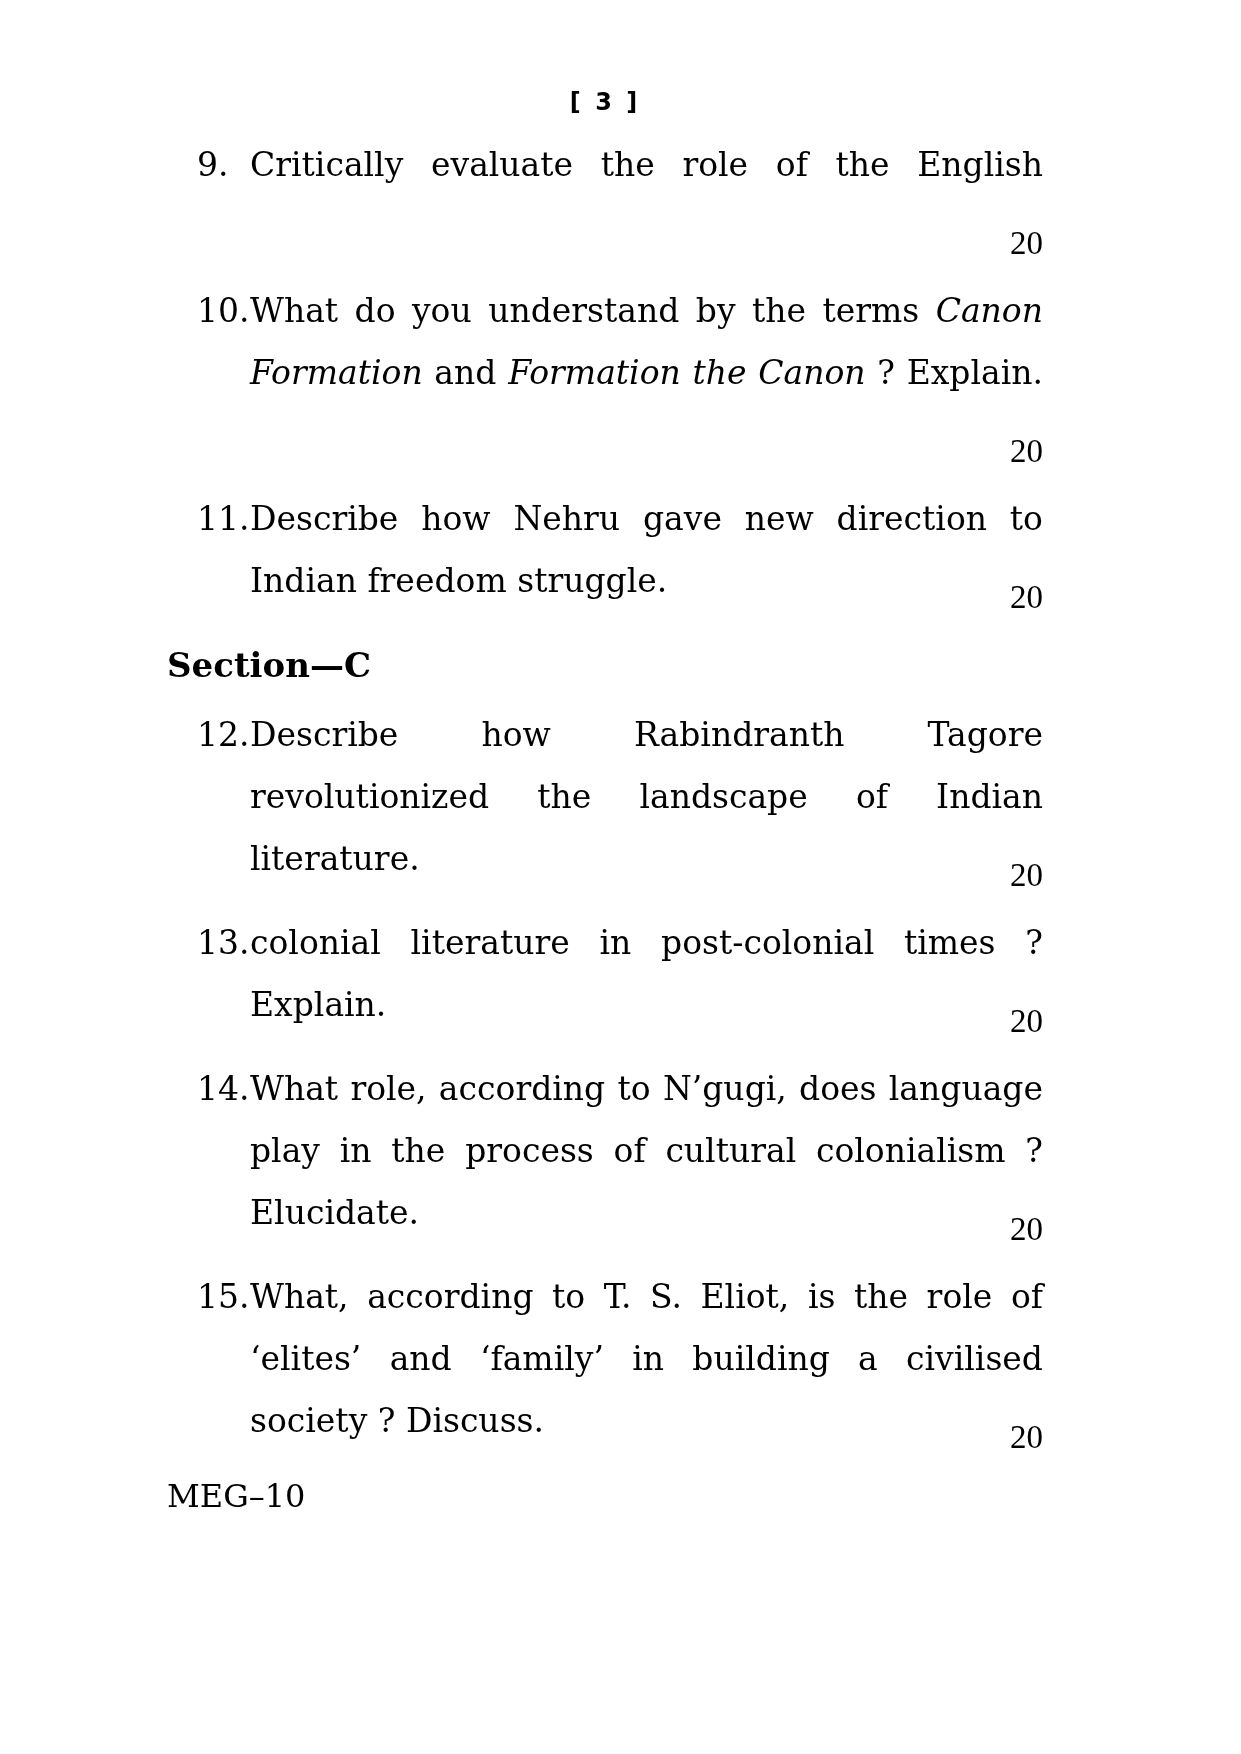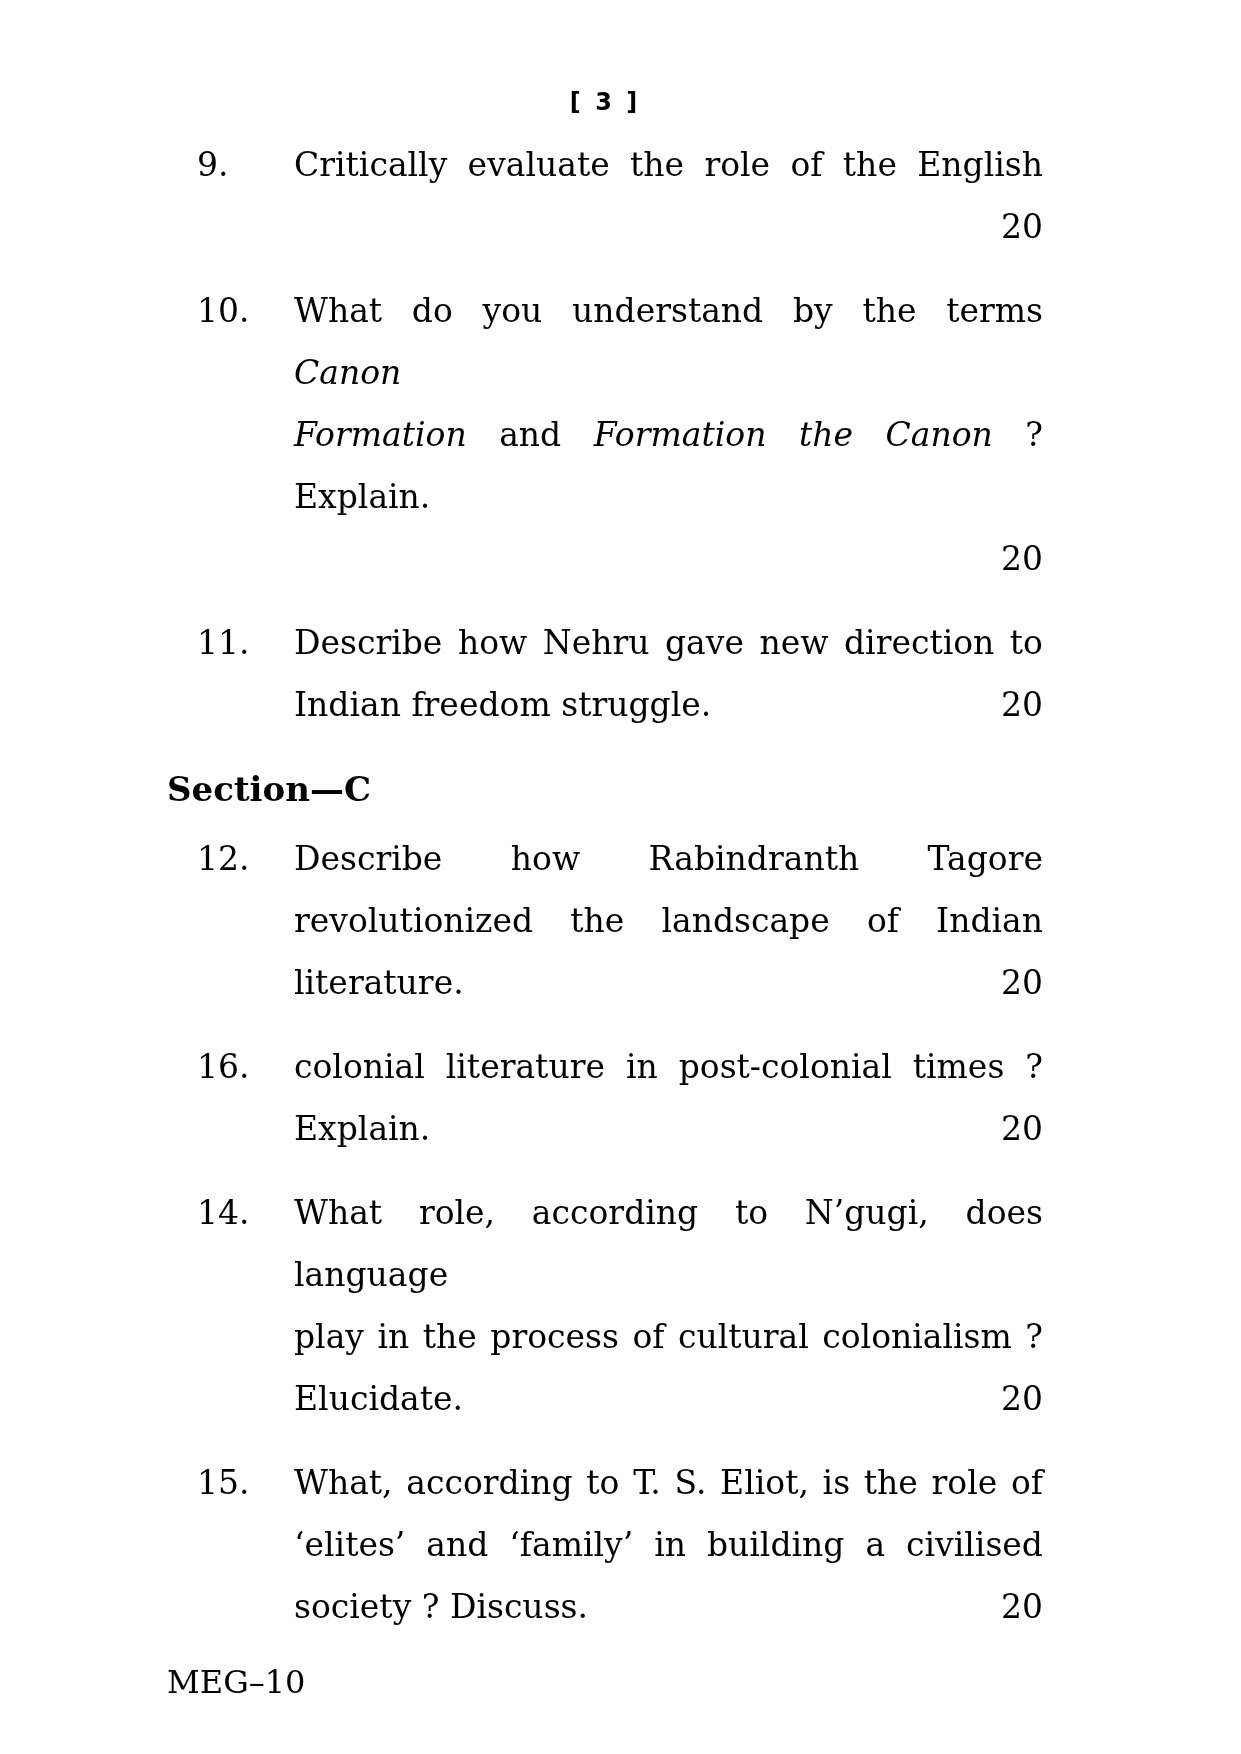--- a/index.html
+++ b/index.html
@@ -39,35 +39,35 @@
   .qnum {
     position: absolute;
     left: 30px;
     top: 0;
     line-height: 62px;
   }
   .qline {
     position: relative;
     line-height: 62px;
     min-height: 62px;
-    margin-left: 44px;
   }
   .qline.justify {
     text-align: justify;
     text-align-last: justify;
   }
   .qline.last {
     text-align: left;
     white-space: pre-wrap;
   }
   .qmarks {
     position: absolute;
     right: 0;
-    top: 0;
+    top: 16px;
     line-height: 62px;
+    font-family: Liberation Serif, serif;
   }
   .it { font-style: italic; }
   .section-heading {
     font-weight: bold;
     font-size: 34px;
     line-height: 62px;
     margin: 8px 0;
   }
   .footer {
     font-weight: normal;
@@ -108,21 +108,21 @@
       <div class="section-heading">Section—C</div>
       <div class="question">
         <span class="qnum">12.</span>
         <div class="qbody">
           <div class="qline justify"><span class="qtext"><span>Describe how Rabindranth Tagore</span></span></div>
           <div class="qline justify"><span class="qtext"><span>revolutionized the landscape of Indian</span></span></div>
           <div class="qline last"><span class="qtext"><span>literature.</span></span><span class="qmarks">20</span></div>
         </div>
       </div>
       <div class="question">
-        <span class="qnum">16.</span>
+        <span class="qnum">13.</span>
         <div class="qbody">
           <div class="qline justify"><span class="qtext"><span>colonial literature in post-colonial times ?</span></span></div>
           <div class="qline last"><span class="qtext"><span>Explain.</span></span><span class="qmarks">20</span></div>
         </div>
       </div>
       <div class="question">
         <span class="qnum">14.</span>
         <div class="qbody">
           <div class="qline justify"><span class="qtext"><span>What role, according to N’gugi, does language</span></span></div>
           <div class="qline justify"><span class="qtext"><span>play in the process of cultural colonialism ?</span></span></div>

